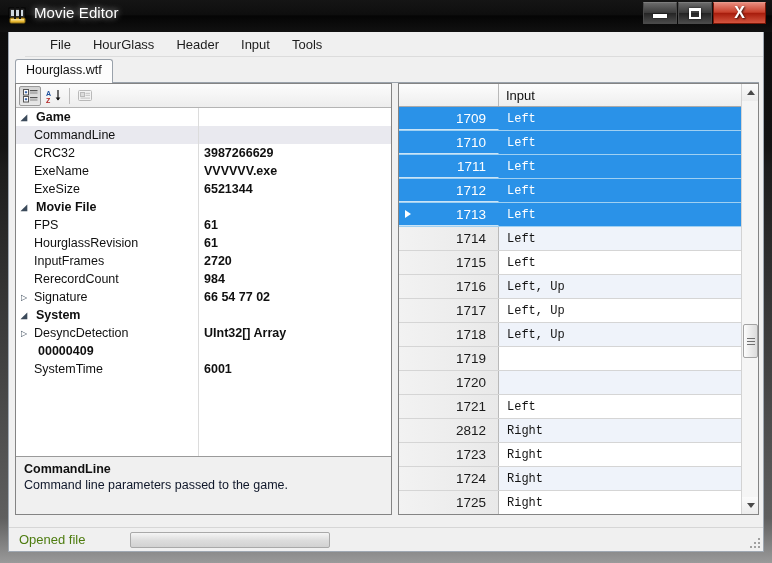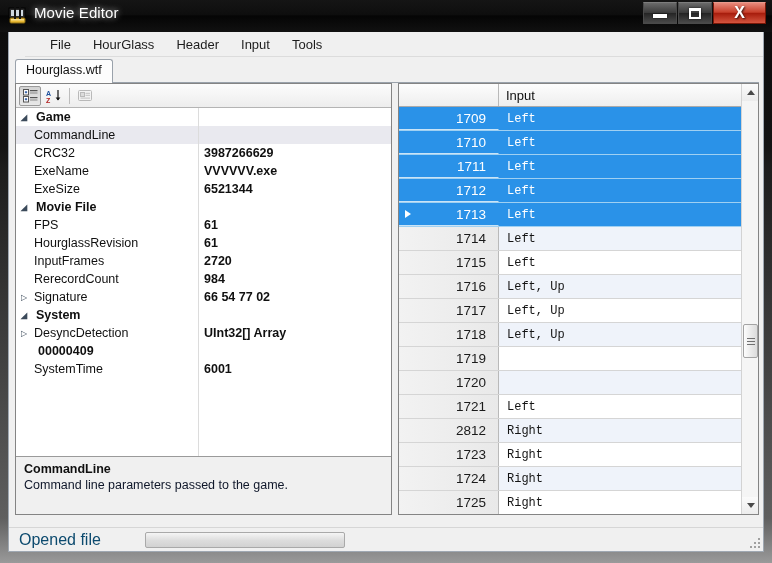--- a/index.html
+++ b/index.html
@@ -303,21 +303,21 @@
 
   
   .statusbar {
     position: absolute; left: 0; bottom: 0;
     width: 756px; height: 24px;
     background: #f0f0f0;
     border-top: 1px solid #d6d6d6;
     display: flex; align-items: center;
   }
   .status-text {
-    font-size: 16px; color: #0c4a6e;
+    font-size: 13px; color: #4d7c0f;
     padding-left: 10px; white-space: nowrap;
   }
   .status-progress {
     width: 200px; height: 16px; margin-left: 44px;
     border: 1px solid #a9a9a9; border-radius: 2px;
     background: linear-gradient(to bottom, #f5f5f5, #dcdcdc 55%, #d2d2d2);
   }
   .status-grip {
     position: absolute; right: 3px; bottom: 3px;
     width: 12px; height: 12px;

